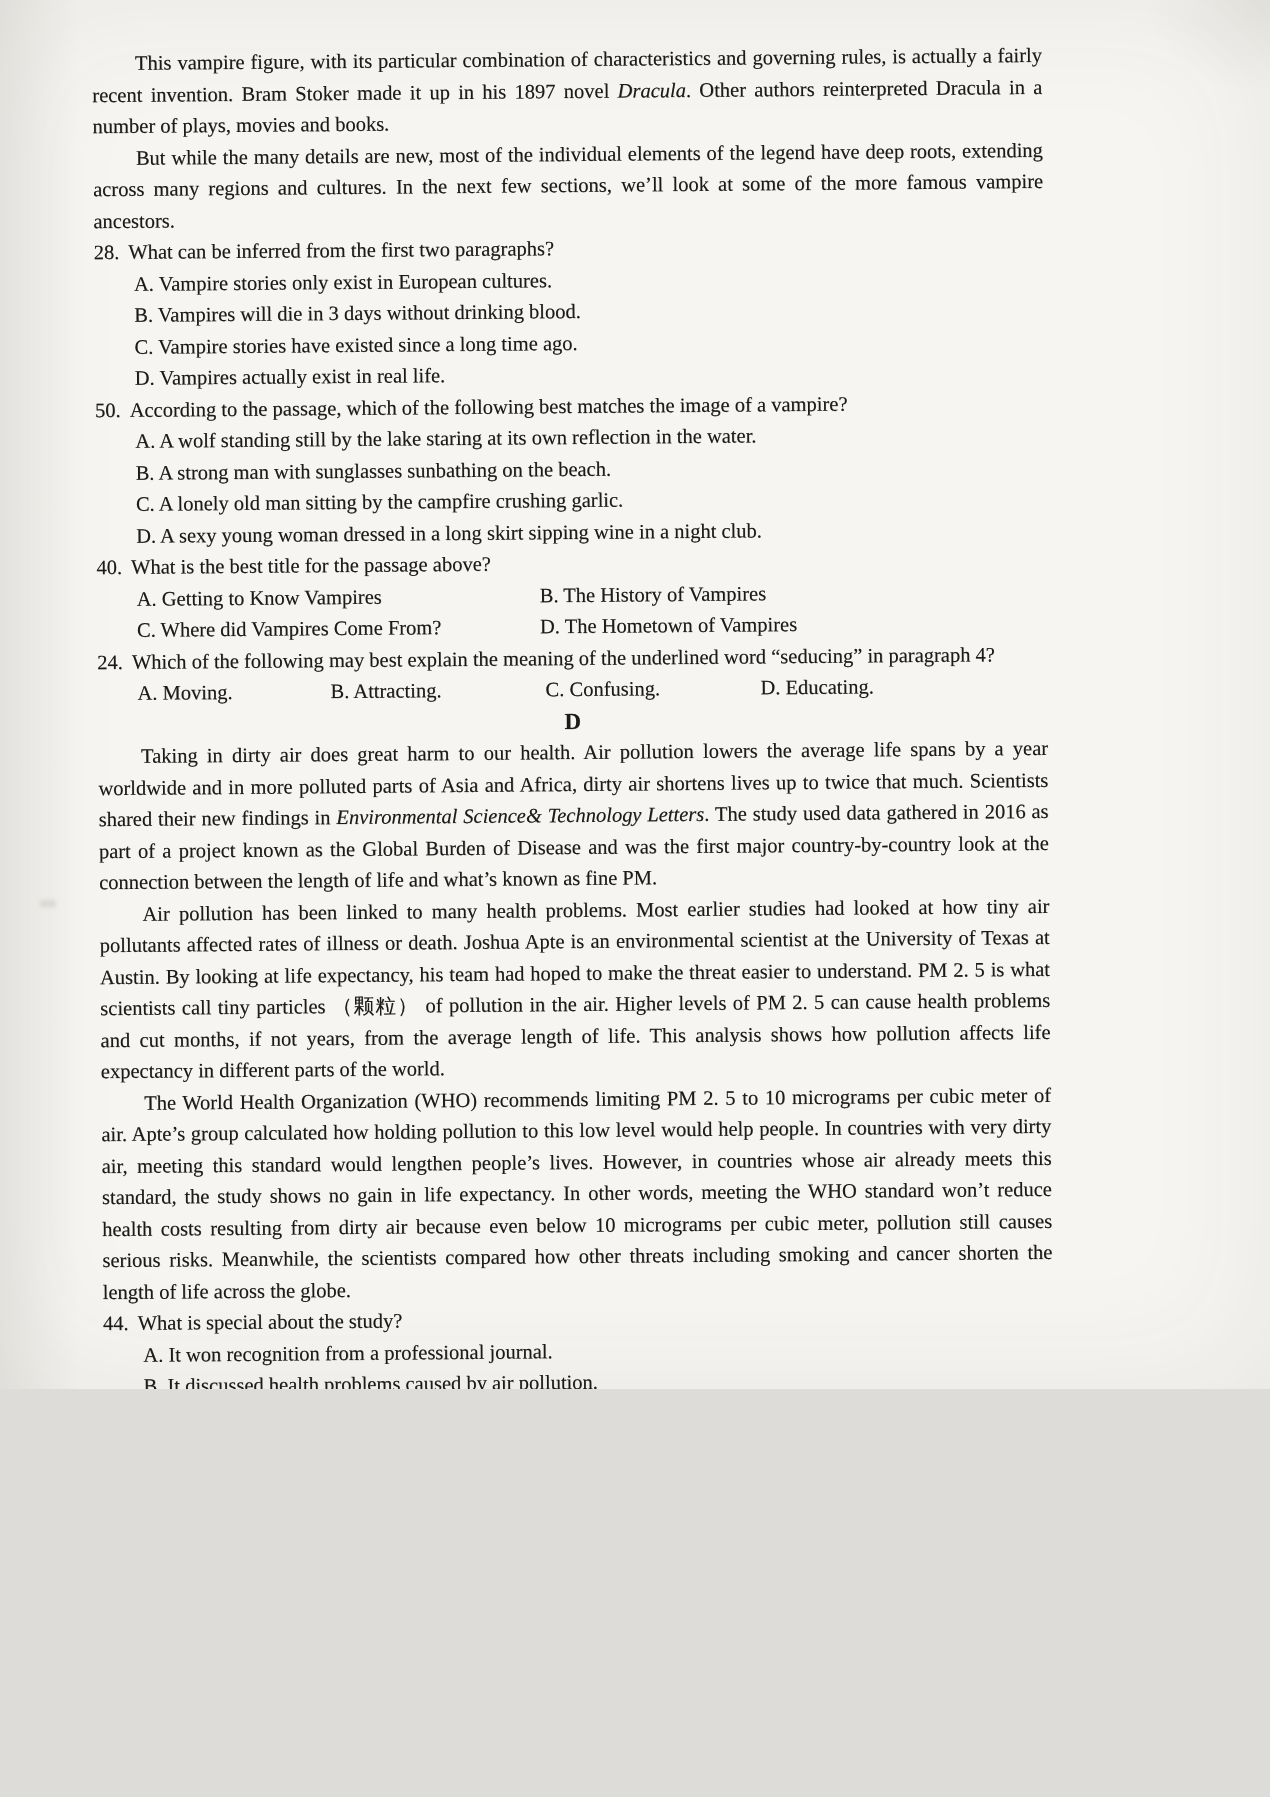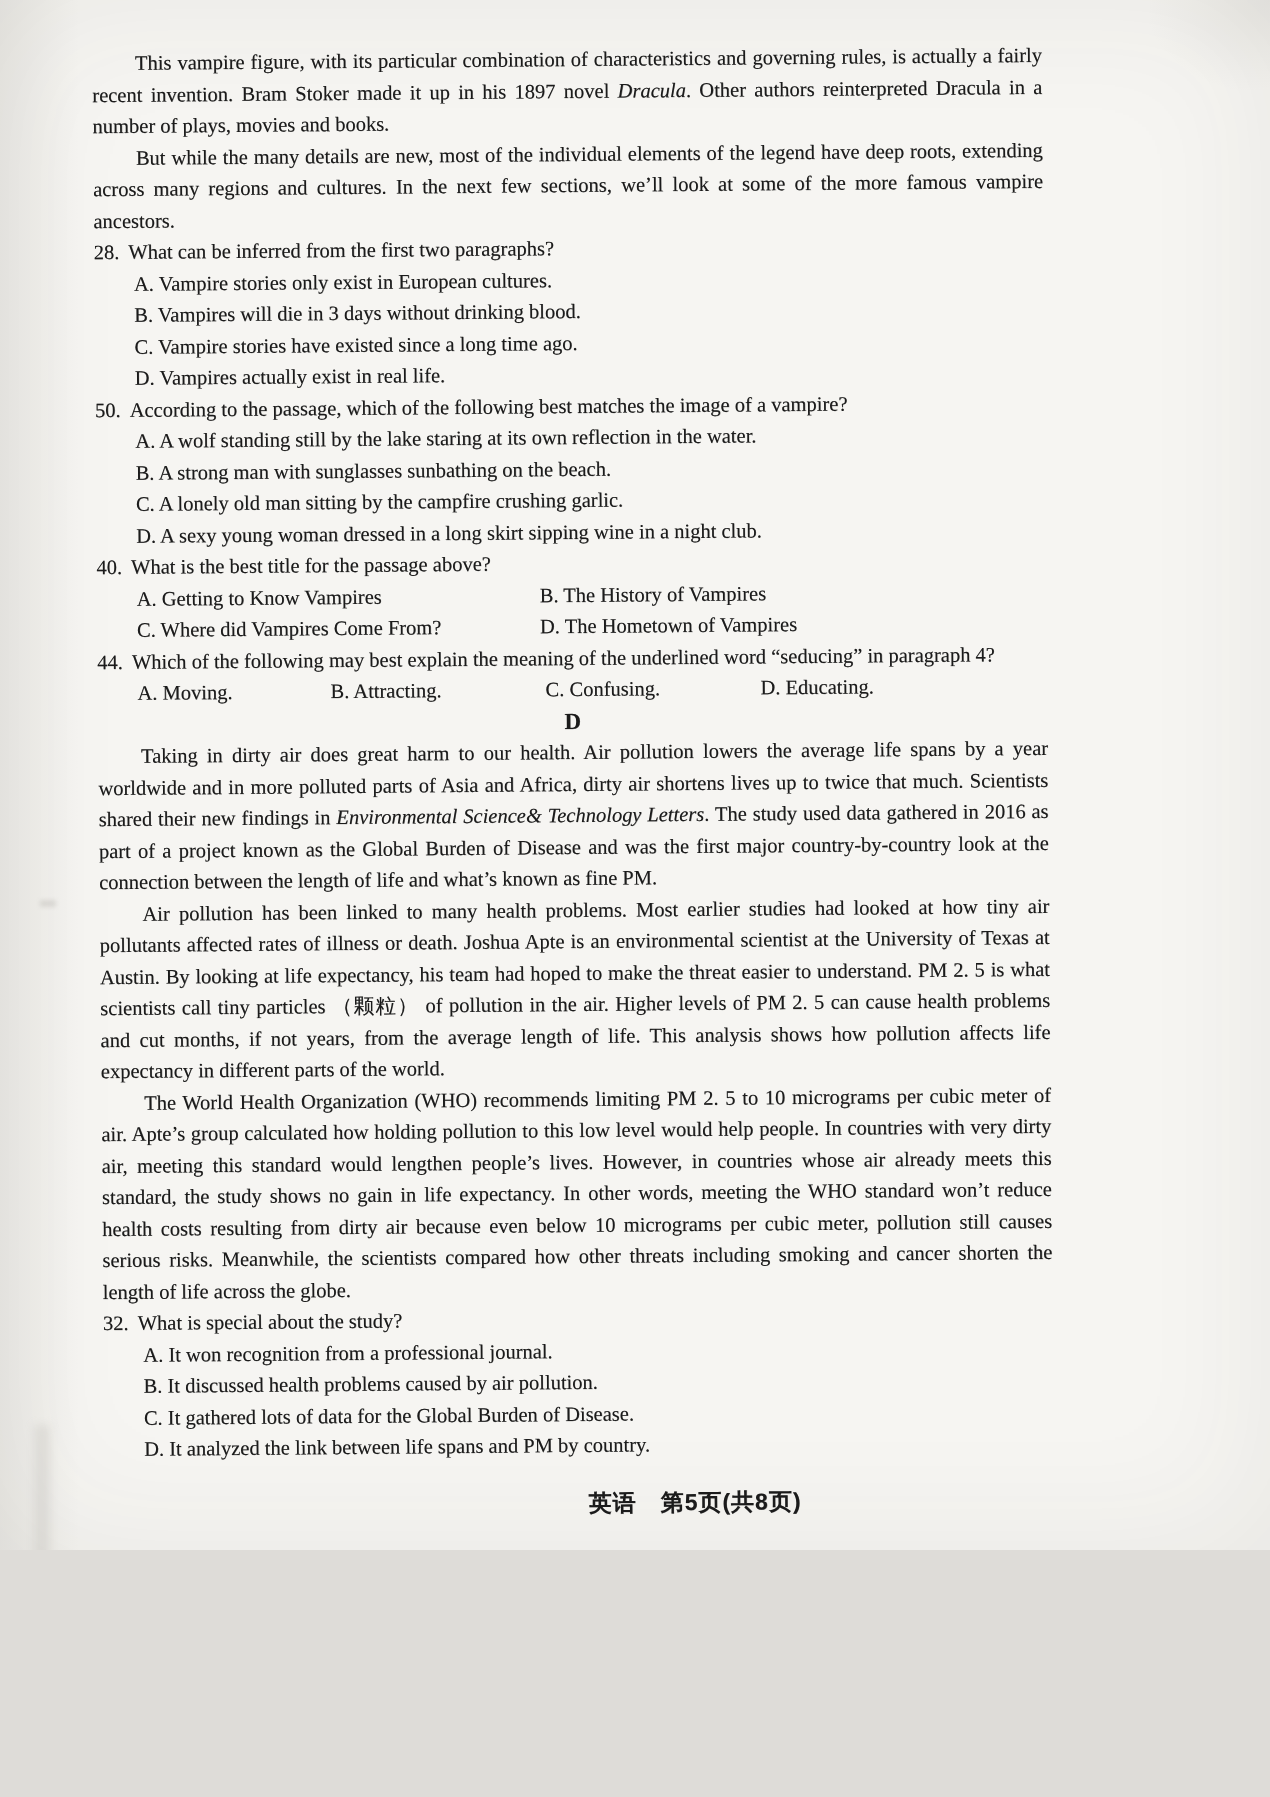--- a/index.html
+++ b/index.html
@@ -1,18 +1,18 @@
 <!DOCTYPE html>
 <html><head>
 <meta charset="utf-8">
 <style>
   html,body{margin:0;padding:0;background:#dedcd8;}
   .page{
     position:relative;
-    width:1270px;height:1550px;
+    width:1270px;height:1389px;
     margin:0 auto;
     background:#f6f5f2;
     overflow:hidden;
     box-shadow:inset 0 0 140px rgba(60,55,45,.07);
     font-family:"Liberation Serif","DejaVu Serif",serif;
     color:#1b1b1b;
   }
   .page::before{
     content:"";position:absolute;left:0;top:0;bottom:0;width:80px;
     background:linear-gradient(90deg,rgba(120,115,105,.10),rgba(120,115,105,0));
@@ -79,39 +79,39 @@
       <div class="q-line"><span class="q-num">40.</span><span>What is the best title for the passage above?</span></div>
       <div class="opts-grid-2">
         <div class="opt2">A. Getting to Know Vampires</div>
         <div class="opt2">B. The History of Vampires</div>
         <div class="opt2">C. Where did Vampires Come From?</div>
         <div class="opt2">D. The Hometown of Vampires</div>
       </div>
     </div>
 
     <div class="question">
-      <div class="q-line"><span class="q-num">44.</span><span>Which of the following may best explain the meaning of the underlined word “seducing” in paragraph 4?</span></div>
+      <div class="q-line"><span class="q-num">24.</span><span>Which of the following may best explain the meaning of the underlined word “seducing” in paragraph 4?</span></div>
       <div class="opts-grid-4">
         <div class="opt4">A. Moving.</div>
         <div class="opt4">B. Attracting.</div>
         <div class="opt4">C. Confusing.</div>
         <div class="opt4">D. Educating.</div>
       </div>
     </div>
 
     <div class="section-label">D</div>
 
     <p class="para"><span>Taking in dirty air does great harm to our health. Air pollution lowers the average life spans by a year worldwide and in more polluted parts of Asia and Africa, dirty air shortens lives up to twice that much. Scientists shared their new findings in </span><span class="it">Environmental Science&amp; Technology Letters</span><span>. The study used data gathered in 2016 as part of a project known as the Global Burden of Disease and was the first major country-by-country look at the connection between the length of life and what’s known as fine PM.</span></p>
 
     <p class="para">Air pollution has been linked to many health problems. Most earlier studies had looked at how tiny air pollutants affected rates of illness or death. Joshua Apte is an environmental scientist at the University of Texas at Austin. By looking at life expectancy, his team had hoped to make the threat easier to understand. PM 2. 5 is what scientists call tiny particles （颗粒） of pollution in the air. Higher levels of PM 2. 5 can cause health problems and cut months, if not years, from the average length of life. This analysis shows how pollution affects life expectancy in different parts of the world.</p>
 
     <p class="para">The World Health Organization (WHO) recommends limiting PM 2. 5 to 10 micrograms per cubic meter of air. Apte’s group calculated how holding pollution to this low level would help people. In countries with very dirty air, meeting this standard would lengthen people’s lives. However, in countries whose air already meets this standard, the study shows no gain in life expectancy. In other words, meeting the WHO standard won’t reduce health costs resulting from dirty air because even below 10 micrograms per cubic meter, pollution still causes serious risks. Meanwhile, the scientists compared how other threats including smoking and cancer shorten the length of life across the globe.</p>
 
     <div class="question">
-      <div class="q-line"><span class="q-num">32.</span><span>What is special about the study?</span></div>
+      <div class="q-line"><span class="q-num">44.</span><span>What is special about the study?</span></div>
       <div class="opt">A. It won recognition from a professional journal.</div>
       <div class="opt">B. It discussed health problems caused by air pollution.</div>
       <div class="opt">C. It gathered lots of data for the Global Burden of Disease.</div>
       <div class="opt">D. It analyzed the link between life spans and PM by country.</div>
     </div>
 
     <div class="footer">
       <span class="subject">英语</span><span class="page-info">第5页(共8页)</span>
     </div>
 

